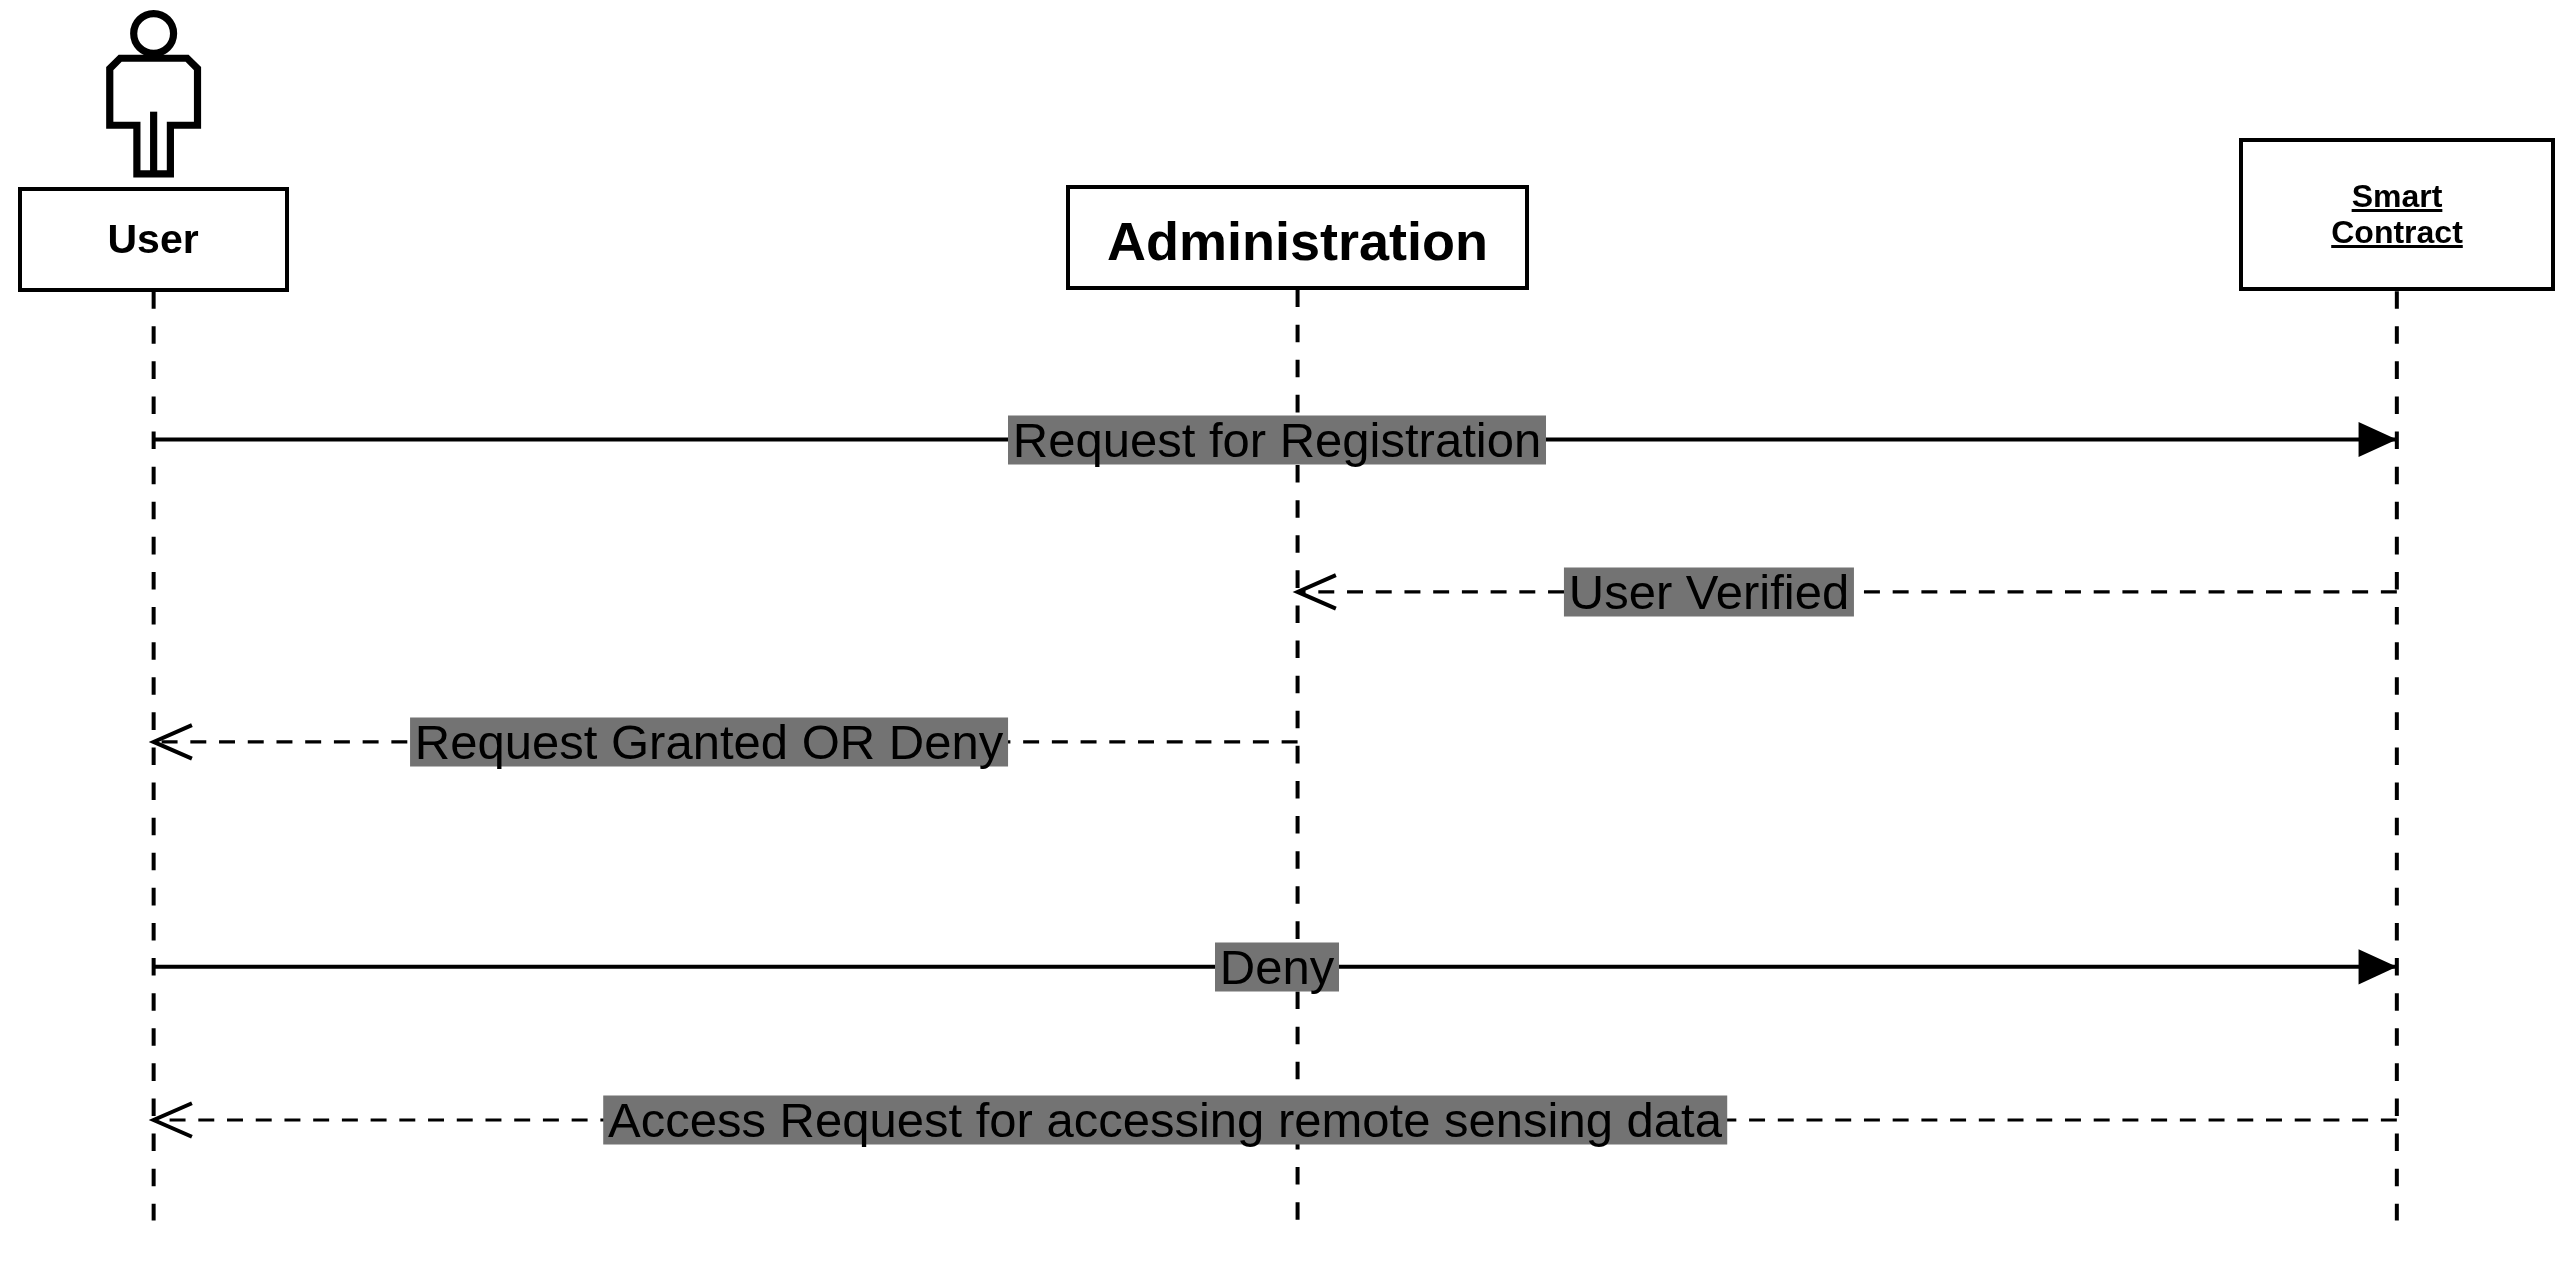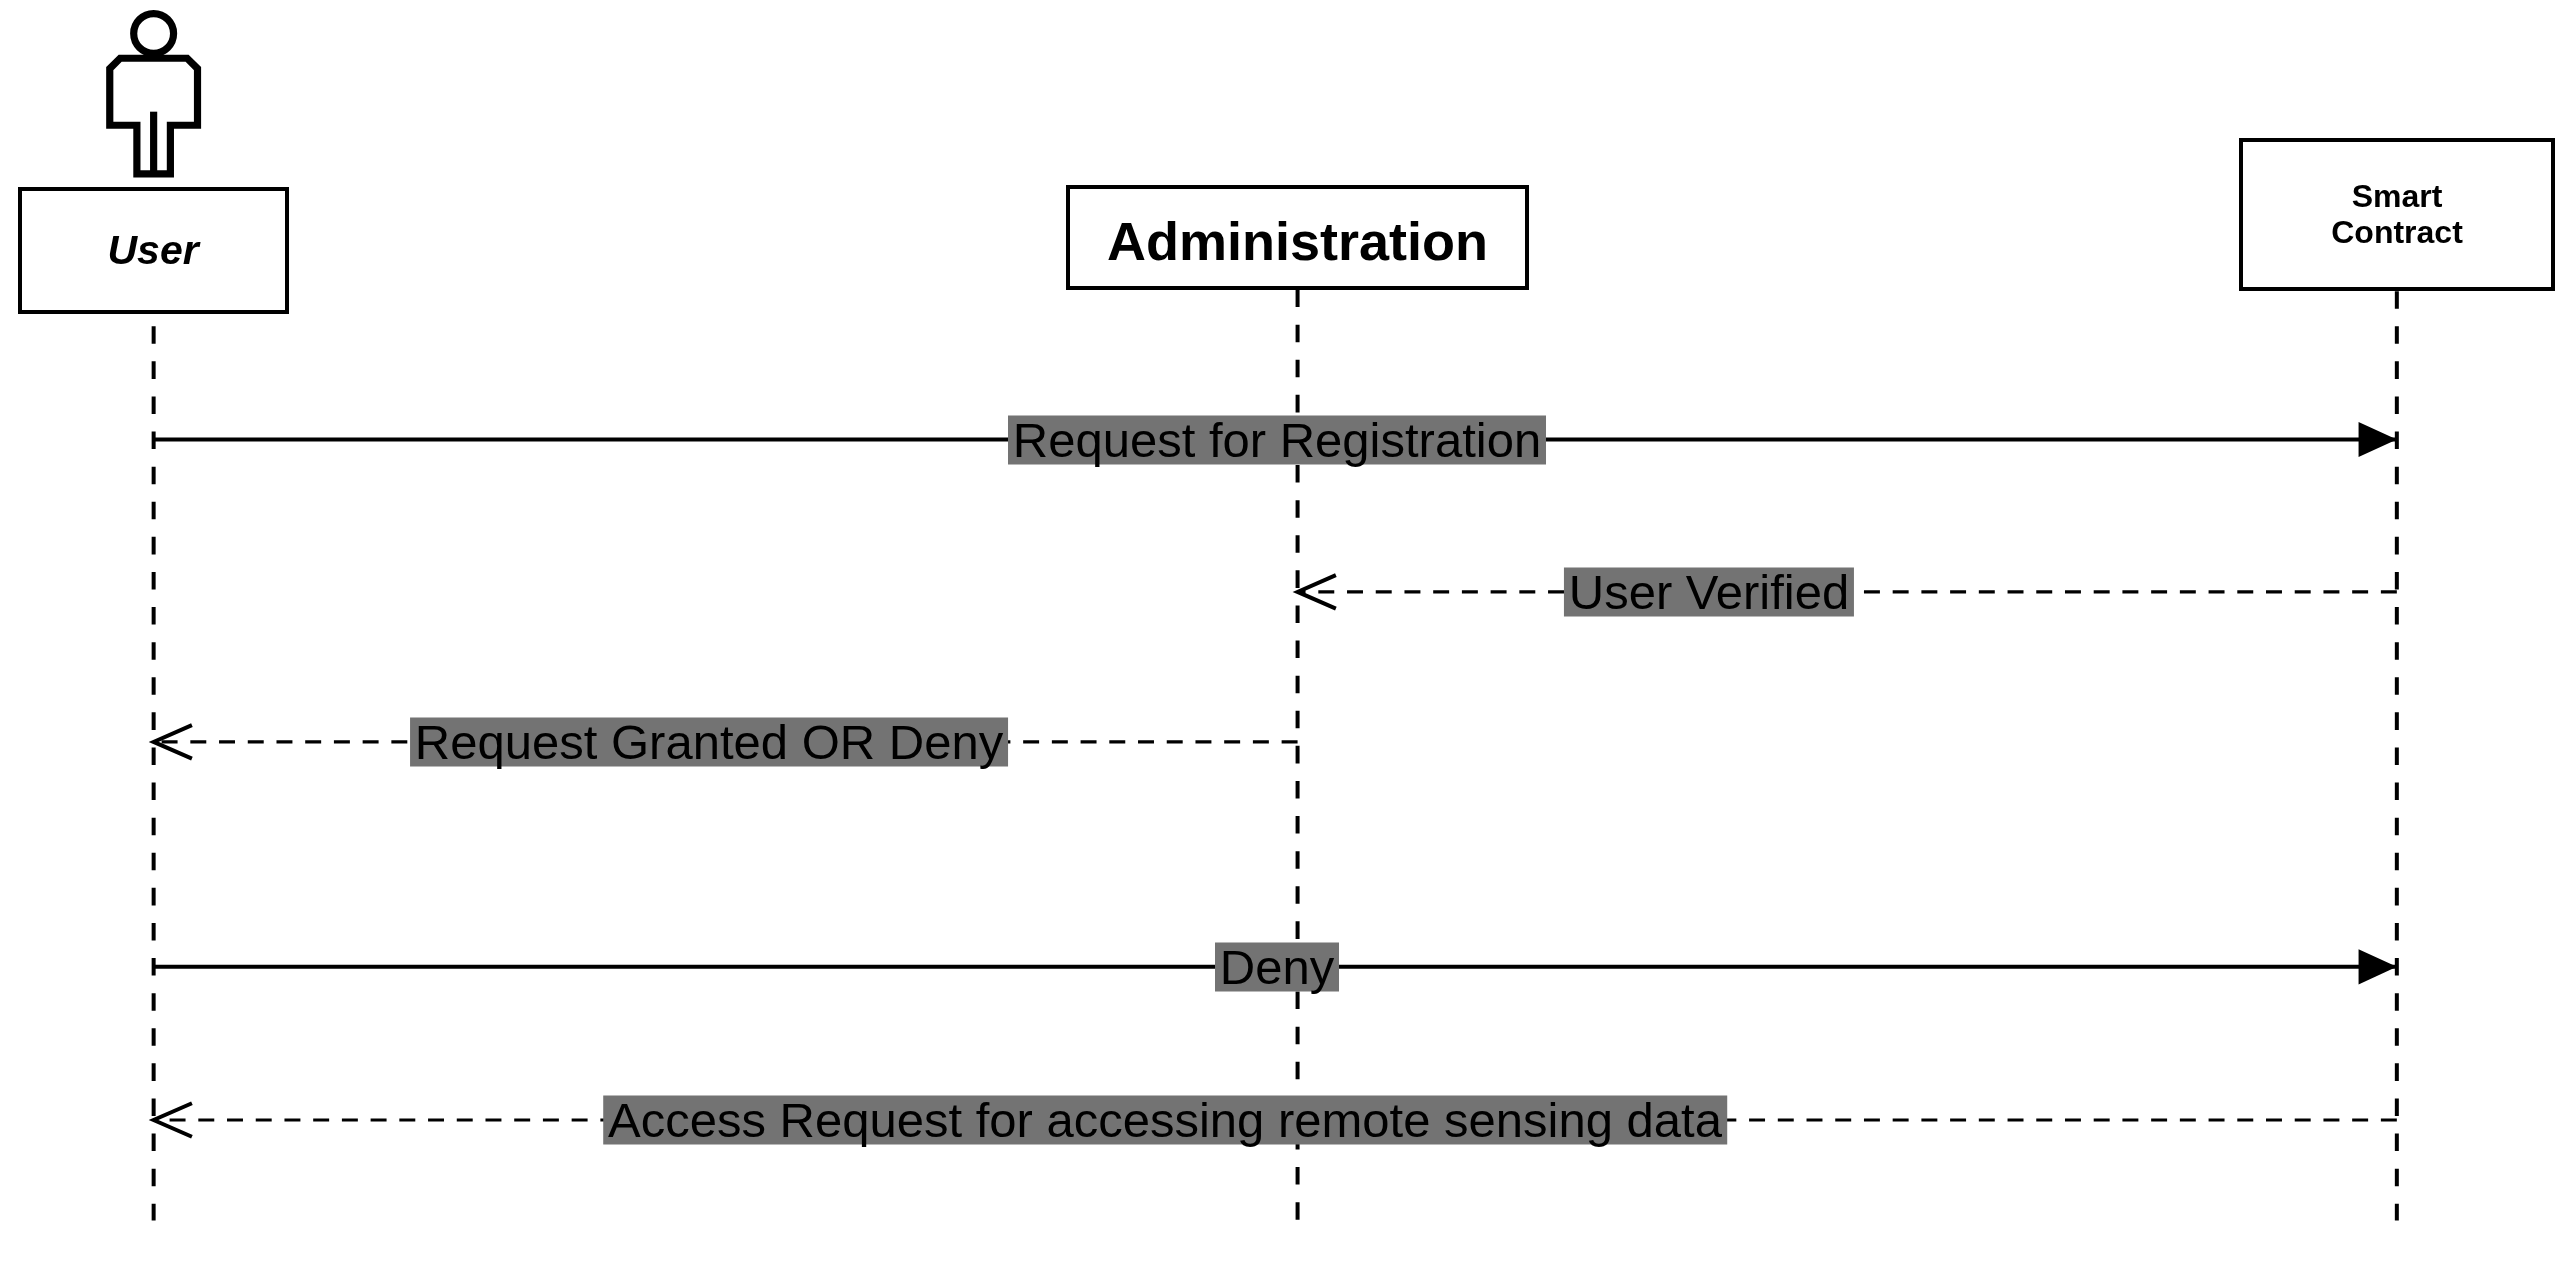--- a/index.html
+++ b/index.html
@@ -77,28 +77,28 @@
         <line x1="1626" x2="192" y1="930" y2="930" stroke="#000000" stroke-width="4" stroke-dasharray="20 16"></line>
         <path d="M 240 909 L 192 930 L 240 951" fill="none" stroke="#000000" stroke-width="5"></path>
         <line x1="192" x2="3004" y1="1212" y2="1212" stroke="#000000" stroke-width="5"></line>
         <polygon points="3004,1212 2956,1190 2956,1234" fill="#000000"></polygon>
         <line x1="3004" x2="192" y1="1404" y2="1404" stroke="#000000" stroke-width="4" stroke-dasharray="20 16"></line>
         <path d="M 240 1383 L 192 1404 L 240 1425" fill="none" stroke="#000000" stroke-width="5"></path>
       </g>
   </svg>
 
   <div id="participants">
-      <div class="pbox" style="left: 17.6px; top: 187px; width: 271px; height: 127px; font-style: italic;">
+      <div class="pbox" style="left: 17.6px; top: 187px; width: 271px; height: 105px;">
         <div class="plabel" style="font-size: 41px;">User</div>
       </div>
       <div class="pbox" style="left: 1066px; top: 185px; width: 463px; height: 105px;">
         <div class="plabel" style="font-size: 54px; margin-top: 8px;">Administration</div>
       </div>
       <div class="pbox" style="left: 2239px; top: 138px; width: 316px; height: 153px;">
-        <div class="plabel" style="font-size: 32px;">Smart
+        <div class="plabel" style="font-size: 32px; text-decoration: underline;">Smart
 Contract</div>
       </div>
     </div>
 
   <div id="message-labels">
       <div class="mlabel" style="left: 1277px; top: 440px; font-size: 49px;">Request for Registration</div>
       <div class="mlabel" style="left: 1709px; top: 592px; font-size: 49px;">User Verified</div>
       <div class="mlabel" style="left: 709px; top: 742px; font-size: 49px;">Request Granted OR Deny</div>
       <div class="mlabel" style="left: 1277px; top: 967px; font-size: 49px;">Deny</div>
       <div class="mlabel" style="left: 1165px; top: 1120px; font-size: 49px;">Access Request for accessing remote sensing data</div>

